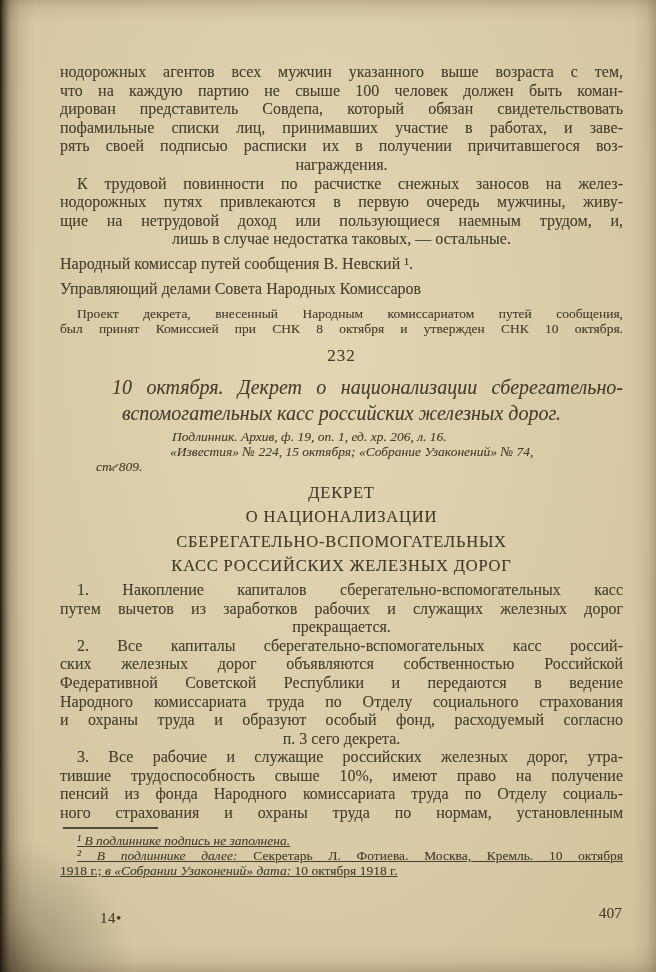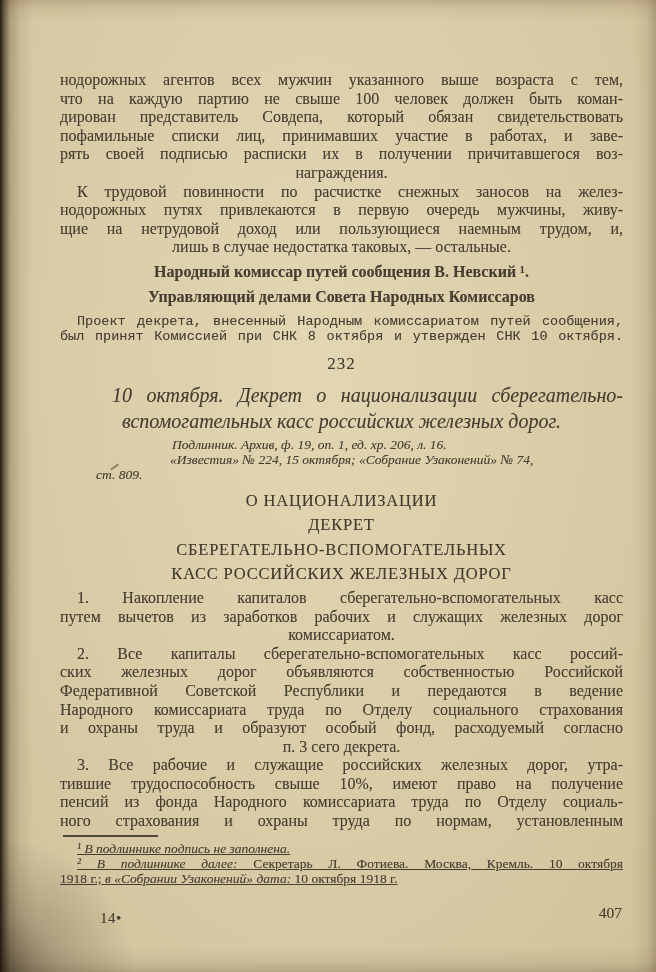--- a/index.html
+++ b/index.html
@@ -10,29 +10,29 @@
     color:#453e31;
     text-shadow:0 0 .5px rgba(68,60,48,.35);
     background:
       radial-gradient(circle at 0% 100%, rgba(35,26,15,.55), rgba(35,26,15,.22) 60px, rgba(35,26,15,0) 135px),
       linear-gradient(90deg, #241b11 0px, rgba(36,27,17,.62) 4px, rgba(90,70,45,.32) 10px, rgba(130,108,75,.16) 20px, rgba(130,108,75,0) 34px),
       linear-gradient(180deg, rgba(125,102,68,.30) 0px, rgba(125,102,68,.12) 8px, rgba(125,102,68,0) 22px),
       linear-gradient(270deg, rgba(112,92,60,.38) 0px, rgba(135,115,82,.16) 9px, rgba(135,115,82,0) 24px),
       linear-gradient(0deg, rgba(100,80,52,.28) 0px, rgba(100,80,52,.10) 10px, rgba(100,80,52,0) 26px),
       radial-gradient(ellipse at 48% 36%, #e3d6b3 0%, #d9cba6 55%, #d1c29b 100%);
   }
-  .content{position:absolute;left:60px;right:33px;top:16px;padding-top:55px;}
+  .content{position:absolute;left:60px;right:33px;top:8px;padding-top:55px;}
   .body-text{font-size:16px;line-height:18.6px;}
   .jl{white-space:pre-line;text-align:justify;text-align-last:justify;}
   .last{text-align:center;}
   .indent .jl{text-indent:17px;}
-  .sig{text-align:center;font-size:16px;line-height:20px;font-weight:bold;}
+  .sig{text-align:left;font-size:16px;line-height:20px;}
   .sig-gap{margin-top:5px;}
   .sig-pad{padding-right:28px;}
-  .small{font-size:13.5px;line-height:15px;font-family:Liberation Mono, monospace;}
+  .small{font-size:13.5px;line-height:15px;}
   .ednote{margin-top:7px;}
   .ednote .jl{text-indent:17px;}
   .sec-num{margin-top:10px;text-align:center;font-size:17px;line-height:20px;letter-spacing:1px;}
   .ital-head{margin-top:8px;font-style:italic;font-size:20px;line-height:26px;}
   .ital-head .jl{text-indent:52px;}
   .source{margin-top:3px;font-style:italic;font-size:13.5px;line-height:15px;}
   .src1{margin-left:112px;}
   .src2{margin-left:110px;}
   .src3{margin-left:36px;}
   .decree-head{margin-top:7px;text-align:center;font-size:16.5px;line-height:24.5px;letter-spacing:.8px;color:#413a2d;}
@@ -83,30 +83,30 @@
       <div class="last">вспомогательных касс российских железных дорог.</div>
     </div>
 
     <div class="source">
       <div class="src1">Подлинник. Архив, ф. 19, оп. 1, ед. хр. 206, л. 16.</div>
       <div class="src2">«Известия» № 224, 15 октября; «Собрание Узаконений» № 74,</div>
       <div class="src3">ст. 809.</div>
     </div>
 
     <div class="decree-head">
+      <div>ДЕКРЕТ</div>
       <div>О НАЦИОНАЛИЗАЦИИ</div>
-      <div>ДЕКРЕТ</div>
       <div>СБЕРЕГАТЕЛЬНО-ВСПОМОГАТЕЛЬНЫХ</div>
       <div>КАСС РОССИЙСКИХ ЖЕЛЕЗНЫХ ДОРОГ</div>
     </div>
 
     <div class="body-text indent pt1">
       <div class="jl">1. Накопление капиталов сберегательно-вспомогательных касс
 путем вычетов из заработков рабочих и служащих железных дорог</div>
-      <div class="last">комиссариатом.</div>
+      <div class="last">прекращается.</div>
     </div>
 
     <div class="body-text indent">
       <div class="jl">2. Все капиталы сберегательно-вспомогательных касс россий-
 ских железных дорог объявляются собственностью Российской
 Федеративной Советской Республики и передаются в ведение
 Народного комиссариата труда по Отделу социального страхования
 и охраны труда и образуют особый фонд, расходуемый согласно</div>
       <div class="last">п. 3 сего декрета.</div>
     </div>

